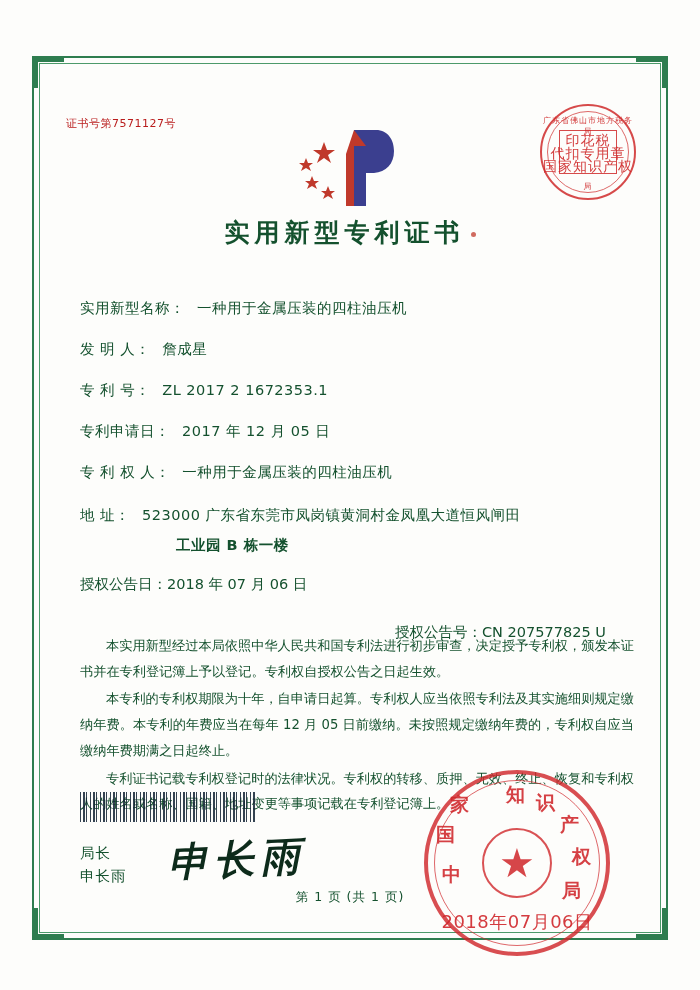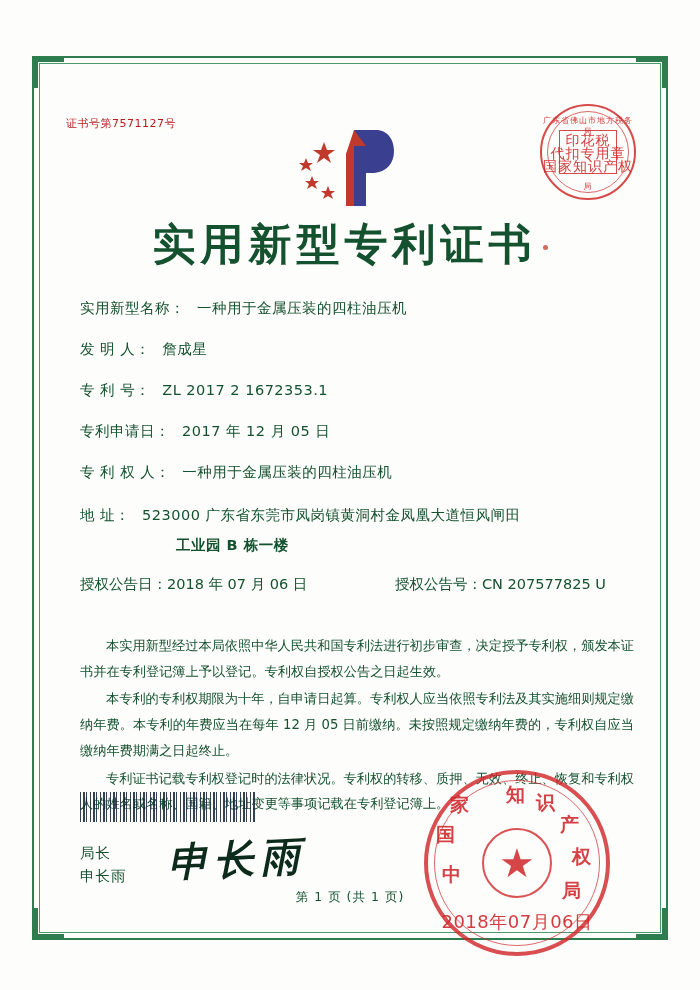--- a/index.html
+++ b/index.html
@@ -105,21 +105,21 @@
   .stamp-top .t1 { top: 31px; }
   .stamp-top .t2 { top: 44px; }
   .stamp-top .t3 { top: 57px; }
   .stamp-top .t-bot { bottom: 8px; font-size: 8px; }
 
   .title {
     position: absolute;
     left: 0; right: 0;
     top: 136px;
     text-align: center;
-    font-size: 43px;
+    font-size: 25px;
     font-weight: bold;
     letter-spacing: 5px;
     color: #14512e;
     font-family: "DejaVu Sans", "Liberation Sans", sans-serif;
   }
   .title .dot {
     display: inline-block;
     width: 5px; height: 5px;
     background: #c0392b;
     border-radius: 50%;
@@ -160,21 +160,21 @@
     font-size: 14.5px;
     letter-spacing: .5px;
     font-weight: bold;
   }
   .two-col {
     display: flex;
     margin-bottom: 18px;
     font-size: 14.5px;
   }
   .two-col .left { flex: 0 0 315px; }
-  .two-col .right { flex: 1 1 auto; }
+  .two-col .right { flex: 1 1 auto; margin-top: 48px; }
 
   
   .paras {
     position: absolute;
     left: 22px; right: 8px;
     top: 540px;
     font-size: 13.2px;
     line-height: 1.95;
     color: #14512e;
     text-align: justify;

